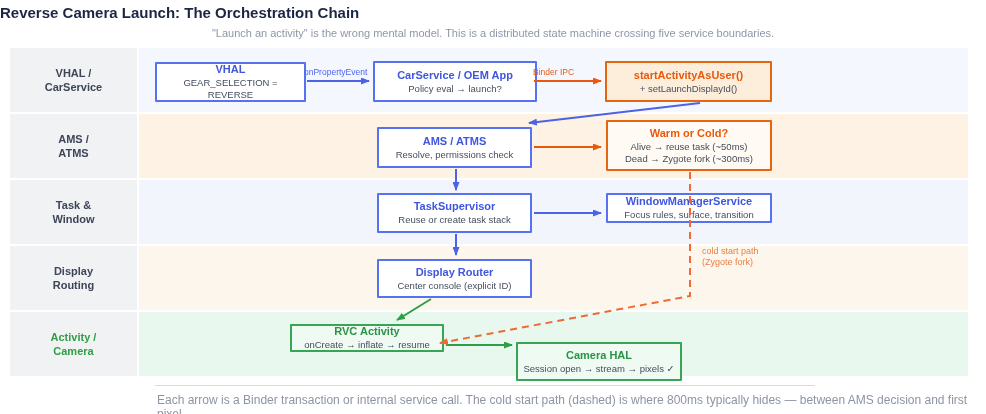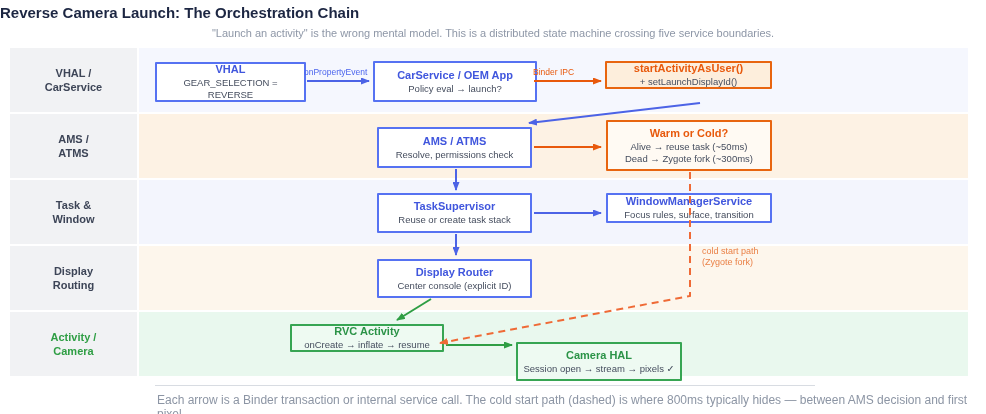--- a/index.html
+++ b/index.html
@@ -75,21 +75,21 @@
   </div>
 
   <div class="node blue" style="left:155px;top:62px;width:151px;height:40px">
     <div class="t">VHAL</div>
     <div class="b">GEAR_SELECTION = REVERSE</div>
   </div>
   <div class="node blue" style="left:373px;top:61px;width:164px;height:41px">
     <div class="t">CarService / OEM App</div>
     <div class="b">Policy eval → launch?</div>
   </div>
-  <div class="node orange" style="left:605px;top:61px;width:167px;height:28px">
+  <div class="node orange" style="left:605px;top:61px;width:167px;height:41px">
     <div class="t">startActivityAsUser()</div>
     <div class="b">+ setLaunchDisplayId()</div>
   </div>
   <div class="node blue" style="left:377px;top:127px;width:155px;height:41px">
     <div class="t">AMS / ATMS</div>
     <div class="b">Resolve, permissions check</div>
   </div>
   <div class="node orange-light" style="left:606px;top:120px;width:166px;height:51px">
     <div class="t">Warm or Cold?</div>
     <div class="b">Alive → reuse task (~50ms)</div>

